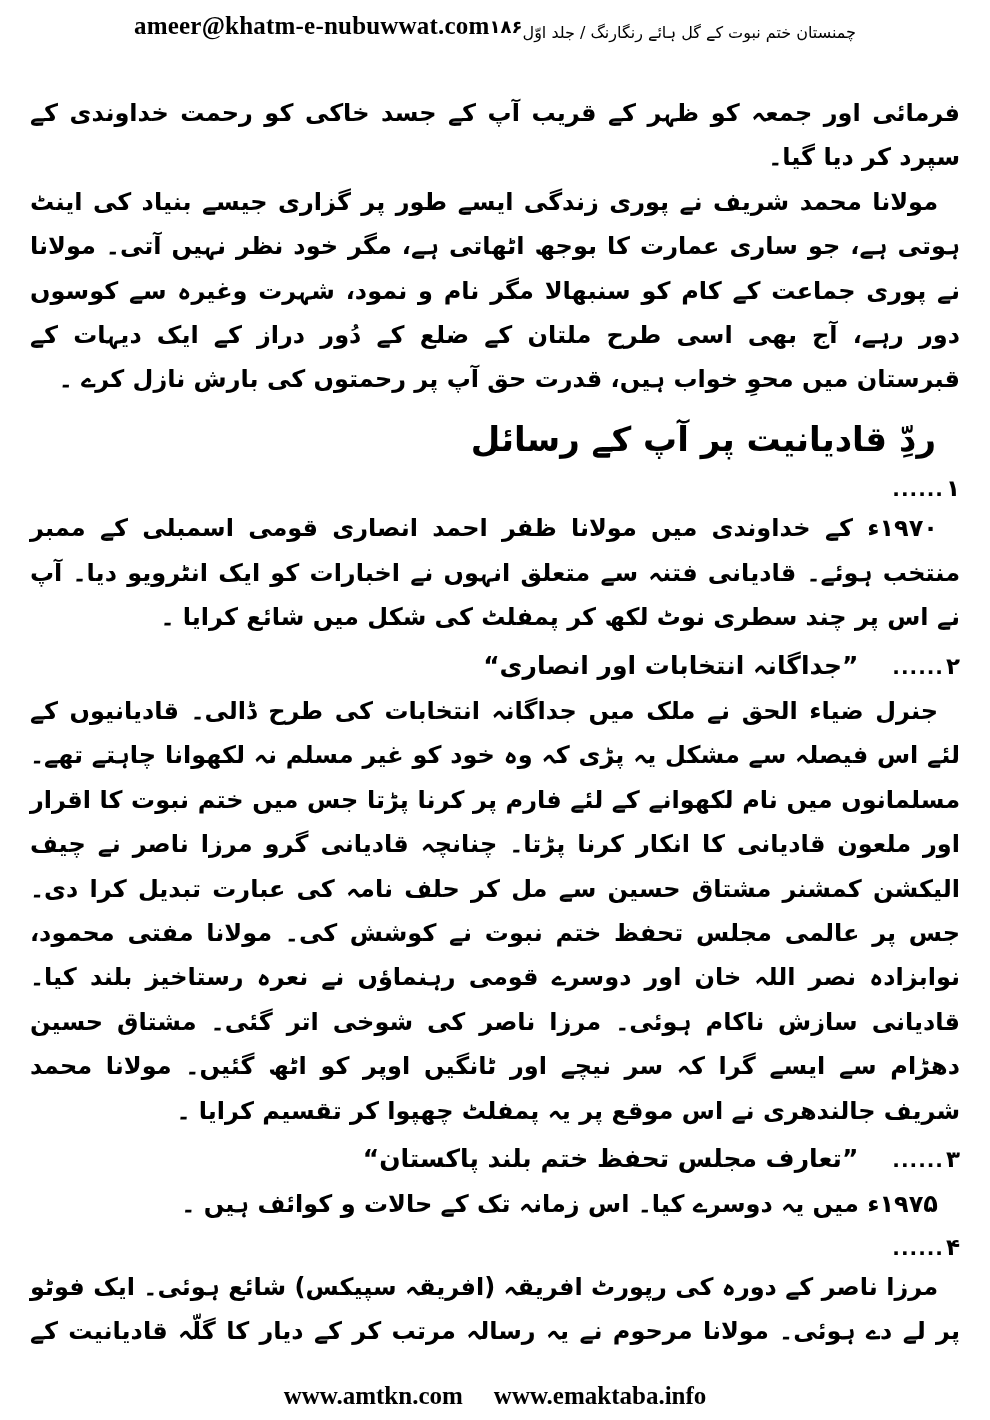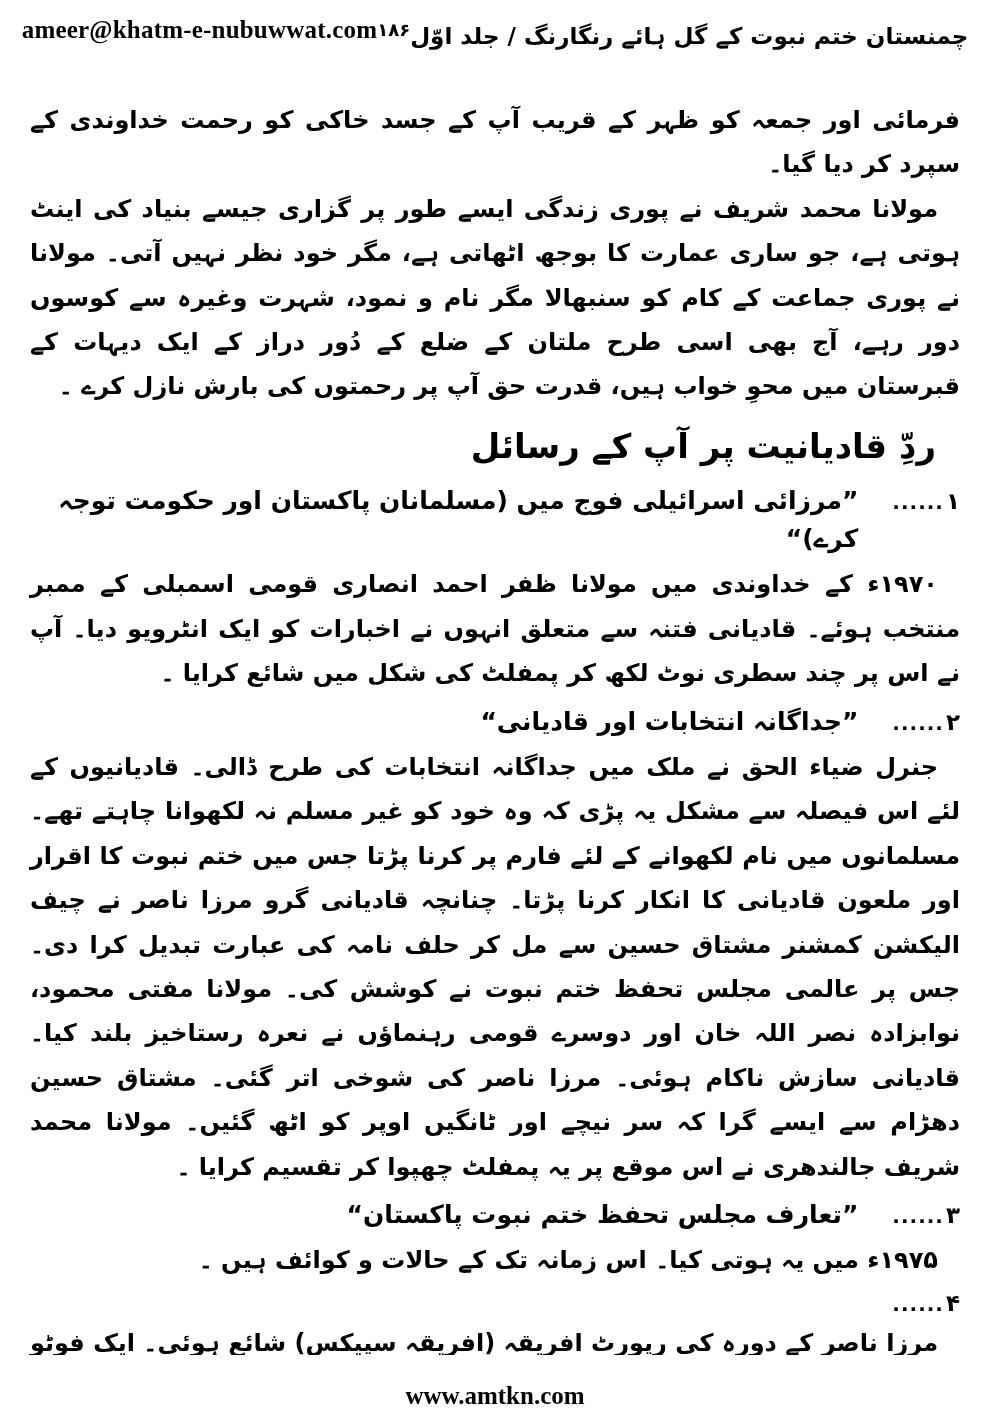--- a/index.html
+++ b/index.html
@@ -15,21 +15,21 @@
     padding:10px 26px 2px 26px;
   }
   .hdr-email{
     font-family:"Liberation Serif",serif;font-weight:bold;font-size:25px;
     letter-spacing:.2px;white-space:nowrap;
   }
   .hdr-page{
     font-weight:bold;font-size:18px;letter-spacing:3px;direction:rtl;
   }
   .hdr-title{
-    direction:rtl;font-weight:bold;font-size:23px;white-space:nowrap;margin-top:13px;
+    direction:rtl;font-weight:normal;font-size:16px;white-space:nowrap;margin-top:13px;
   }
   .hdr-rule{
     margin:4px 6px 0 6px;
     border-top:3px solid #000;
     border-bottom:7px solid #000;
     height:3px;
   }
   
   .main{
     flex:1;direction:rtl;padding:14px 30px 0 30px;overflow:hidden;margin-top:16px;
@@ -73,44 +73,44 @@
   <div class="main">
 
     <p class="para no-indent">فرمائی اور جمعہ کو ظہر کے قریب آپ کے جسد خاکی کو رحمت خداوندی کے سپرد کر دیا گیا۔</p>
     <p class="para">مولانا محمد شریف نے پوری زندگی ایسے طور پر گزاری جیسے بنیاد کی اینٹ ہوتی ہے، جو ساری عمارت کا بوجھ اٹھاتی ہے، مگر خود نظر نہیں آتی۔ مولانا نے پوری جماعت کے کام کو سنبھالا مگر نام و نمود، شہرت وغیرہ سے کوسوں دور رہے، آج بھی اسی طرح ملتان کے ضلع کے دُور دراز کے ایک دیہات کے قبرستان میں محوِ خواب ہیں، قدرت حق آپ پر رحمتوں کی بارش نازل کرے ۔</p>
 
     <div class="section-heading">ردِّ قادیانیت پر آپ کے رسائل</div>
 
     <div class="item-line">
       <span class="item-num">۱</span>
         <span class="item-dots">......</span>
-        <span class="item-title">”مرزائی اسرائیلی فوج میں (مسلمانان پاکستان اور حکومت توجہ کرے)“</span>
     </div>
     <p class="para">۱۹۷۰ء کے خداوندی میں مولانا ظفر احمد انصاری قومی اسمبلی کے ممبر منتخب ہوئے۔ قادیانی فتنہ سے متعلق انہوں نے اخبارات کو ایک انٹرویو دیا۔ آپ نے اس پر چند سطری نوٹ لکھ کر پمفلٹ کی شکل میں شائع کرایا ۔</p>
 
     <div class="item-line">
       <span class="item-num">۲</span>
         <span class="item-dots">......</span>
-        <span class="item-title">”جداگانہ انتخابات اور قادیانی“</span>
+        <span class="item-title">”جداگانہ انتخابات اور انصاری“</span>
     </div>
     <p class="para">جنرل ضیاء الحق نے ملک میں جداگانہ انتخابات کی طرح ڈالی۔ قادیانیوں کے لئے اس فیصلہ سے مشکل یہ پڑی کہ وہ خود کو غیر مسلم نہ لکھوانا چاہتے تھے۔ مسلمانوں میں نام لکھوانے کے لئے فارم پر کرنا پڑتا جس میں ختم نبوت کا اقرار اور ملعون قادیانی کا انکار کرنا پڑتا۔ چنانچہ قادیانی گرو مرزا ناصر نے چیف الیکشن کمشنر مشتاق حسین سے مل کر حلف نامہ کی عبارت تبدیل کرا دی۔ جس پر عالمی مجلس تحفظ ختم نبوت نے کوشش کی۔ مولانا مفتی محمود، نوابزادہ نصر اللہ خان اور دوسرے قومی رہنماؤں نے نعرہ رستاخیز بلند کیا۔ قادیانی سازش ناکام ہوئی۔ مرزا ناصر کی شوخی اتر گئی۔ مشتاق حسین دھڑام سے ایسے گرا کہ سر نیچے اور ٹانگیں اوپر کو اٹھ گئیں۔ مولانا محمد شریف جالندھری نے اس موقع پر یہ پمفلٹ چھپوا کر تقسیم کرایا ۔</p>
 
     <div class="item-line">
       <span class="item-num">۳</span>
         <span class="item-dots">......</span>
-        <span class="item-title">”تعارف مجلس تحفظ ختم نبوت پاکستان“</span>
+        <span class="item-title">”تعارف مجلس تحفظ ختم بلند پاکستان“</span>
     </div>
-    <p class="para">۱۹۷۵ء میں یہ ہوتی کیا۔ اس زمانہ تک کے حالات و کوائف ہیں ۔</p>
+    <p class="para">۱۹۷۵ء میں یہ دوسرے کیا۔ اس زمانہ تک کے حالات و کوائف ہیں ۔</p>
 
     <div class="item-line">
       <span class="item-num">۴</span>
         <span class="item-dots">......</span>
     </div>
     <p class="para">مرزا ناصر کے دورہ کی رپورٹ افریقہ (افریقہ سپیکس) شائع ہوئی۔ ایک فوٹو پر لے دے ہوئی۔ مولانا مرحوم نے یہ رسالہ مرتب کر کے دیار کا گلّہ قادیانیت کے حلق میں پھنسا کر اوپر سے پانی ڈال دیا ۔</p>
 
   </div>
 
   <div class="ftr-bar"></div>
   <div class="ftr">
     <span>www.amtkn.com</span>
+    <span>www.emaktaba.info</span>
   </div>
 
 </div>
 
 </body></html>

